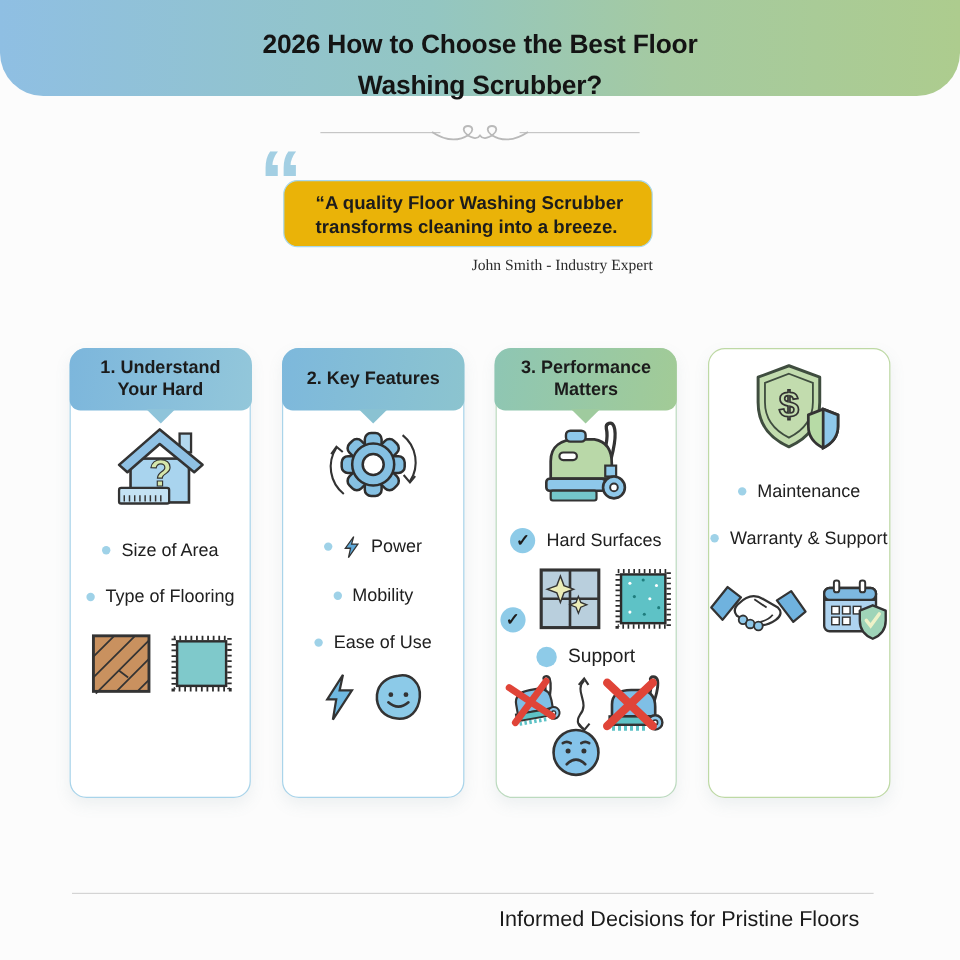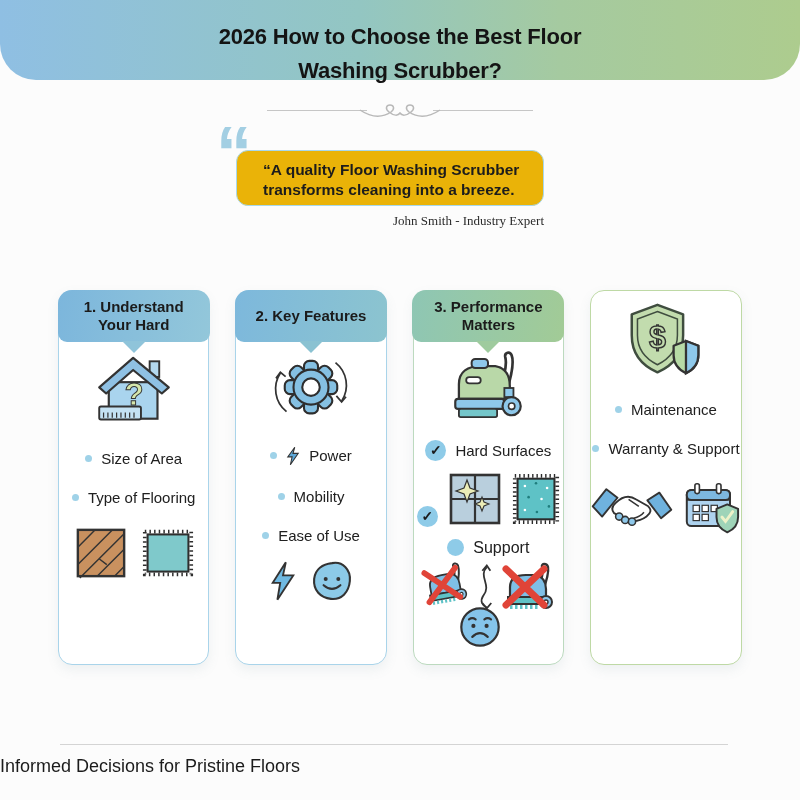--- a/index.html
+++ b/index.html
@@ -57,21 +57,21 @@
   .c4{--bc:#bed9a5;--hg:linear-gradient(100deg,#9dc687,#b2cf90);--tc:#aecd90;}
   .row3a{display:flex;align-items:center;gap:9px;margin-top:12px;font-size:15px;color:#202020;}
   .row3b{display:flex;align-items:center;gap:9px;margin-top:10px;}
   .row3c{display:flex;align-items:center;gap:9px;margin-top:12px;font-size:16px;color:#202020;}
   .row3d{display:flex;align-items:center;gap:2px;margin-top:2px;}
   .tiltL{transform:rotate(-10deg);}
   .sadwrap{margin-top:-8px;transform:translateX(-8px);}
 
   
   .footline{position:absolute;left:60px;top:744px;width:668px;border-top:1.5px solid #d4d4d4;}
-  .tagline{position:absolute;left:0;top:756px;width:716px;text-align:left;
+  .tagline{position:absolute;left:0;top:756px;width:716px;text-align:right;
     font-size:18px;color:#1b1b1b;}
 </style>
 </head>
 <body>
 
 <svg width="0" height="0" style="position:absolute">
   <defs>
     <g id="g-mini-scrubber">
       <path d="M38 30 C42 18 44 10 42 6 C41 2 47 2 48 6 C49 12 46 22 42 32" fill="none" stroke="#333" stroke-width="2.4" stroke-linecap="round"></path>
       <path d="M10 26 C10 18 16 14 26 14 L36 14 C44 16 46 22 46 28 L46 36 L10 36 Z" fill="#7fbfe6" stroke="#333" stroke-width="2.2"></path>

